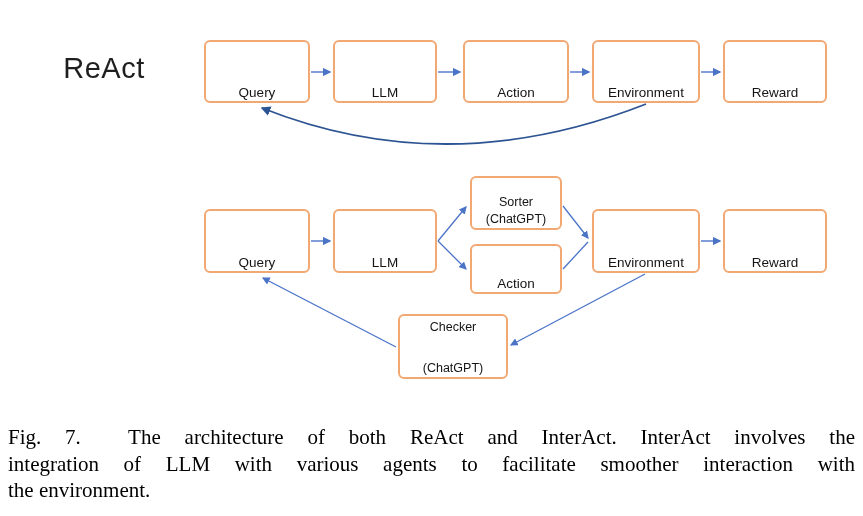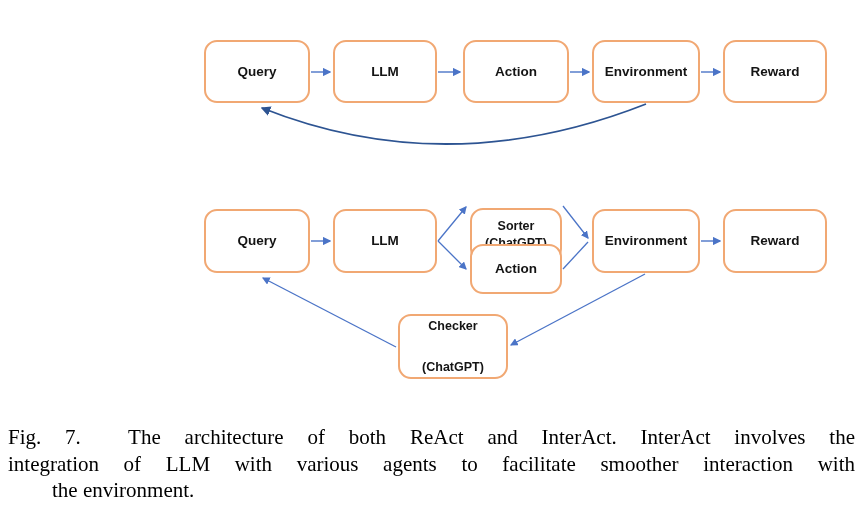--- a/index.html
+++ b/index.html
@@ -23,26 +23,26 @@
     white-space: nowrap;
   }
   .react-label   { left: 56px; top: 52px;  width: 96px;  text-align: center; }
   .interact-label{ left: 40px; top: 222px; width: 116px; text-align: center; }
 
   .node {
     position: absolute;
     box-sizing: border-box;
     background: #ffffff;
     border: 2px solid #f1a873;
-    border-radius: 13px;
+    border-radius: 6px;
     display: flex;
     flex-direction: column;
     align-items: center;
-    justify-content: center;
-    font-weight: 700;
+    justify-content: flex-end;
+    font-weight: 400;
     color: #141414;
     font-size: 13.5px;
     line-height: 16px;
     text-align: center;
   }
   .node.small { font-size: 12.5px; line-height: 17px; }
 
   .caption {
     position: absolute;
     left: 8px;
@@ -51,21 +51,21 @@
     font-family: "Liberation Serif", serif;
     font-size: 21px;
     line-height: 26.5px;
     color: #000000;
   }
   .caption-line {
     text-align: justify;
     text-align-last: justify;
     white-space: pre-wrap;
   }
-  .caption-line.last { text-align-last: left; margin-left: 44px; }
+  .caption-line.last { text-align-last: left; }
 </style>
 </head>
 <body>
 
 <div class="page">
   <div class="diagram">
 
     <svg class="arrows" viewBox="0 0 863 418" xmlns="http://www.w3.org/2000/svg">
       <defs>
         <marker id="ah-blue" viewBox="0 0 10 10" refX="8.5" refY="5" markerWidth="6" markerHeight="6" orient="auto-start-reverse">
@@ -85,20 +85,21 @@
       <path d="M311,241 L330,241" stroke="#4b74c7" stroke-width="1.4" fill="none" marker-end="url(#ah-blue)"></path>
       <path d="M438,241 L466,207" stroke="#4b74c7" stroke-width="1.3" fill="none" marker-end="url(#ah-blue)"></path>
       <path d="M438,241 L466,269" stroke="#4b74c7" stroke-width="1.3" fill="none" marker-end="url(#ah-blue)"></path>
       <path d="M563,206 L588,238" stroke="#4b74c7" stroke-width="1.3" fill="none" marker-end="url(#ah-blue)"></path>
       <path d="M563,269 L588,242" stroke="#4b74c7" stroke-width="1.3" fill="none"></path>
       <path d="M701,241 L720,241" stroke="#4b74c7" stroke-width="1.4" fill="none" marker-end="url(#ah-blue)"></path>
       <path d="M645,274 L511,345" stroke="#4b74c7" stroke-width="1.3" fill="none" marker-end="url(#ah-blue)"></path>
       <path d="M396,347 L263,278" stroke="#4b74c7" stroke-width="1.3" fill="none" marker-end="url(#ah-blue)"></path>
     </svg>
 
+    <div class="row-label react-label">ReAct</div>
 
     <div class="node" style="left:204px; top:40px; width:106px; height:63px;">
       <span>Query</span>
     </div>
     <div class="node" style="left:333px; top:40px; width:104px; height:63px;">
       <span>LLM</span>
     </div>
     <div class="node" style="left:463px; top:40px; width:106px; height:63px;">
       <span>Action</span>
     </div>
@@ -108,21 +109,21 @@
     <div class="node" style="left:723px; top:40px; width:104px; height:63px;">
       <span>Reward</span>
     </div>
 
     <div class="node" style="left:204px; top:209px; width:106px; height:64px;">
       <span>Query</span>
     </div>
     <div class="node" style="left:333px; top:209px; width:104px; height:64px;">
       <span>LLM</span>
     </div>
-    <div class="node small" style="left:470px; top:176px; width:92px; height:54px;margin-top:32px;">
+    <div class="node small" style="left:470px; top:176px; width:92px; height:54px;">
       <span>Sorter</span>
       <span>(ChatGPT)</span>
     </div>
     <div class="node" style="left:470px; top:244px; width:92px; height:50px;">
       <span>Action</span>
     </div>
     <div class="node" style="left:592px; top:209px; width:108px; height:64px;">
       <span>Environment</span>
     </div>
     <div class="node" style="left:723px; top:209px; width:104px; height:64px;">

